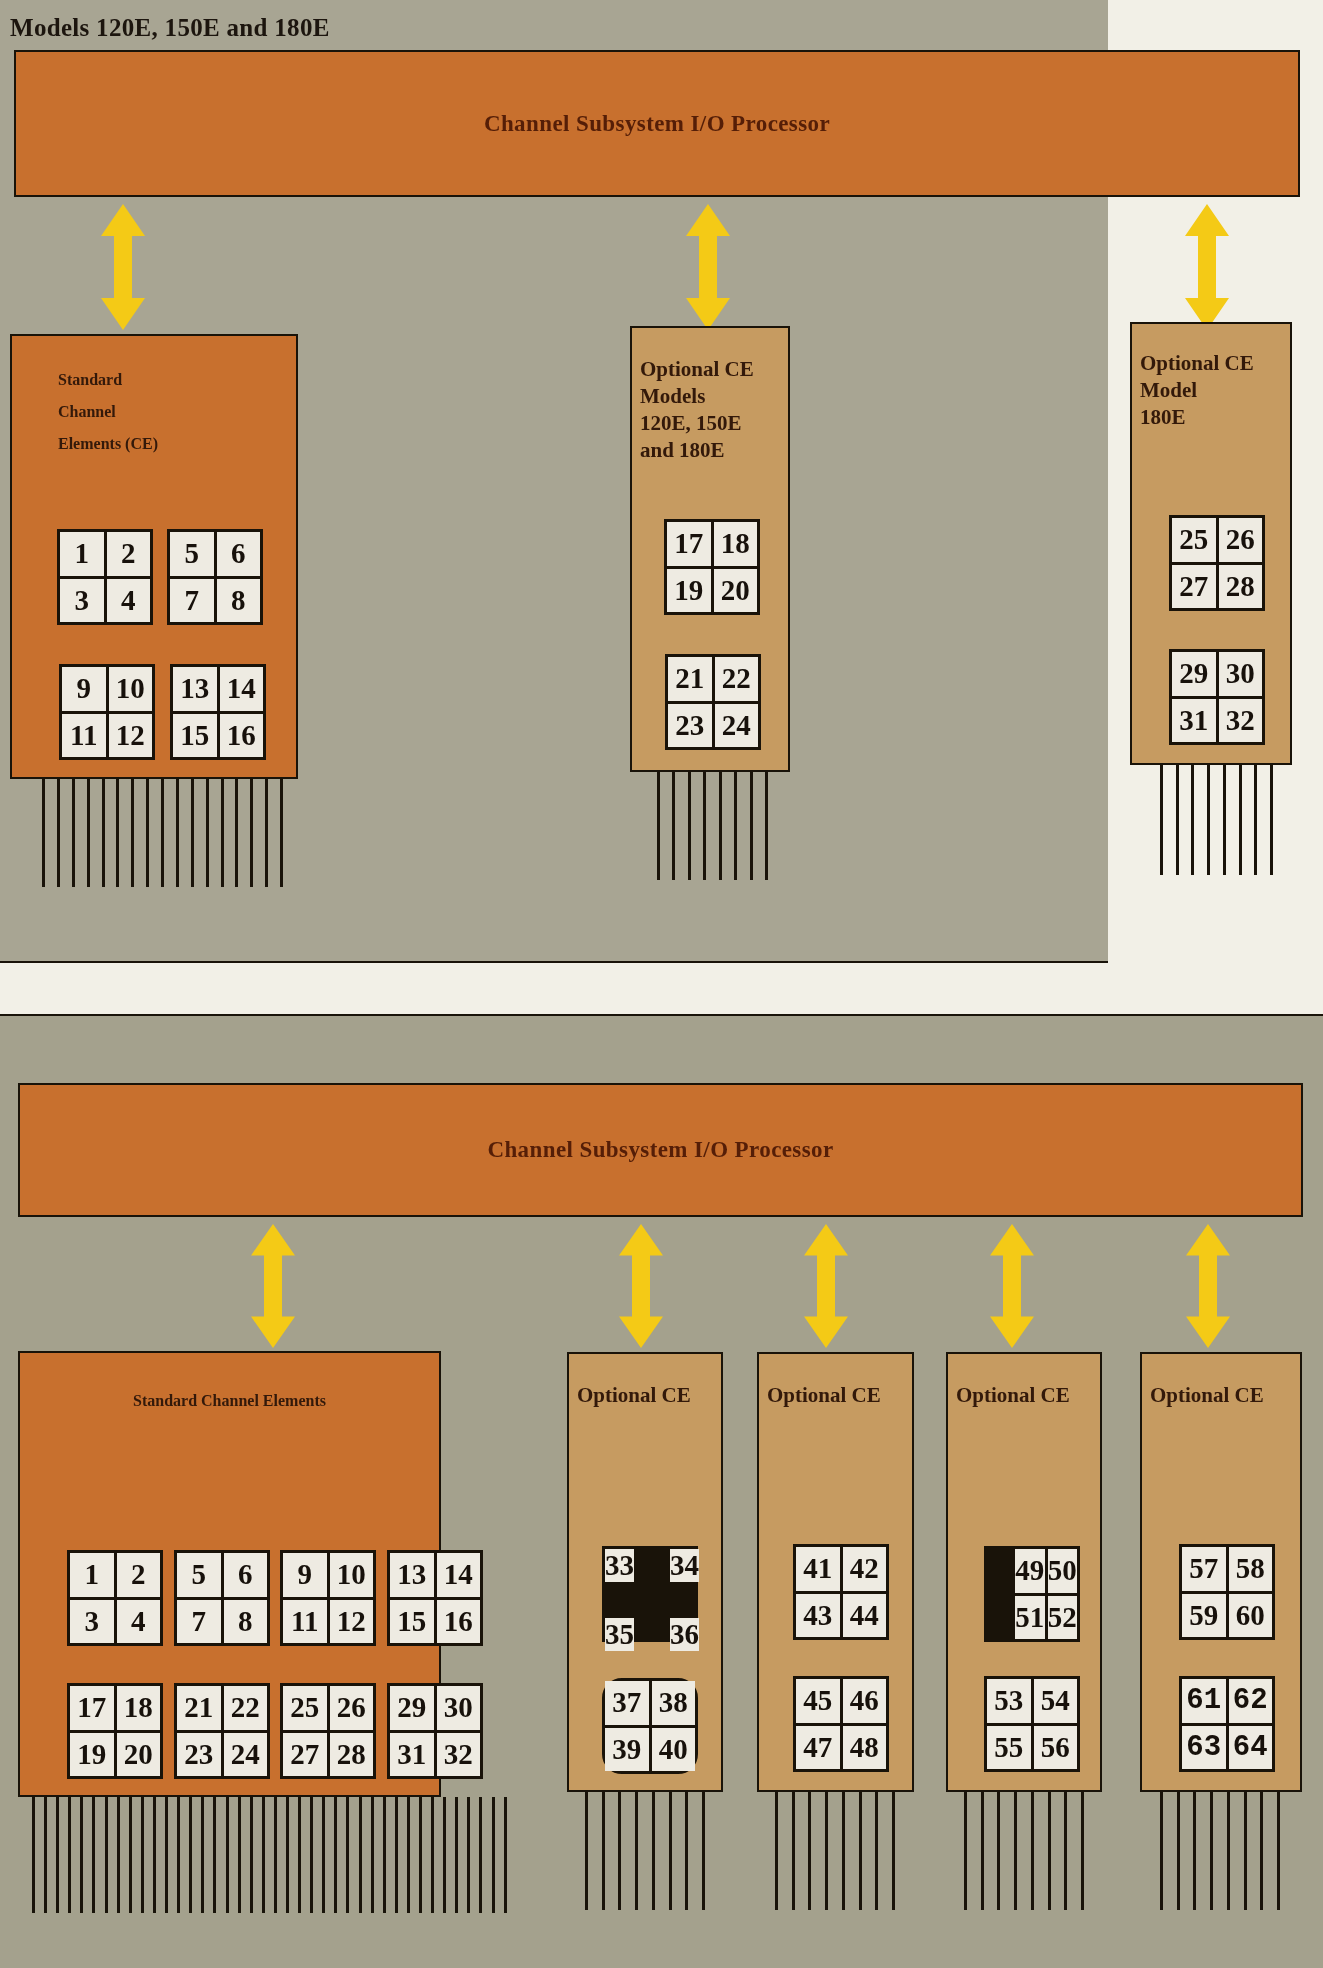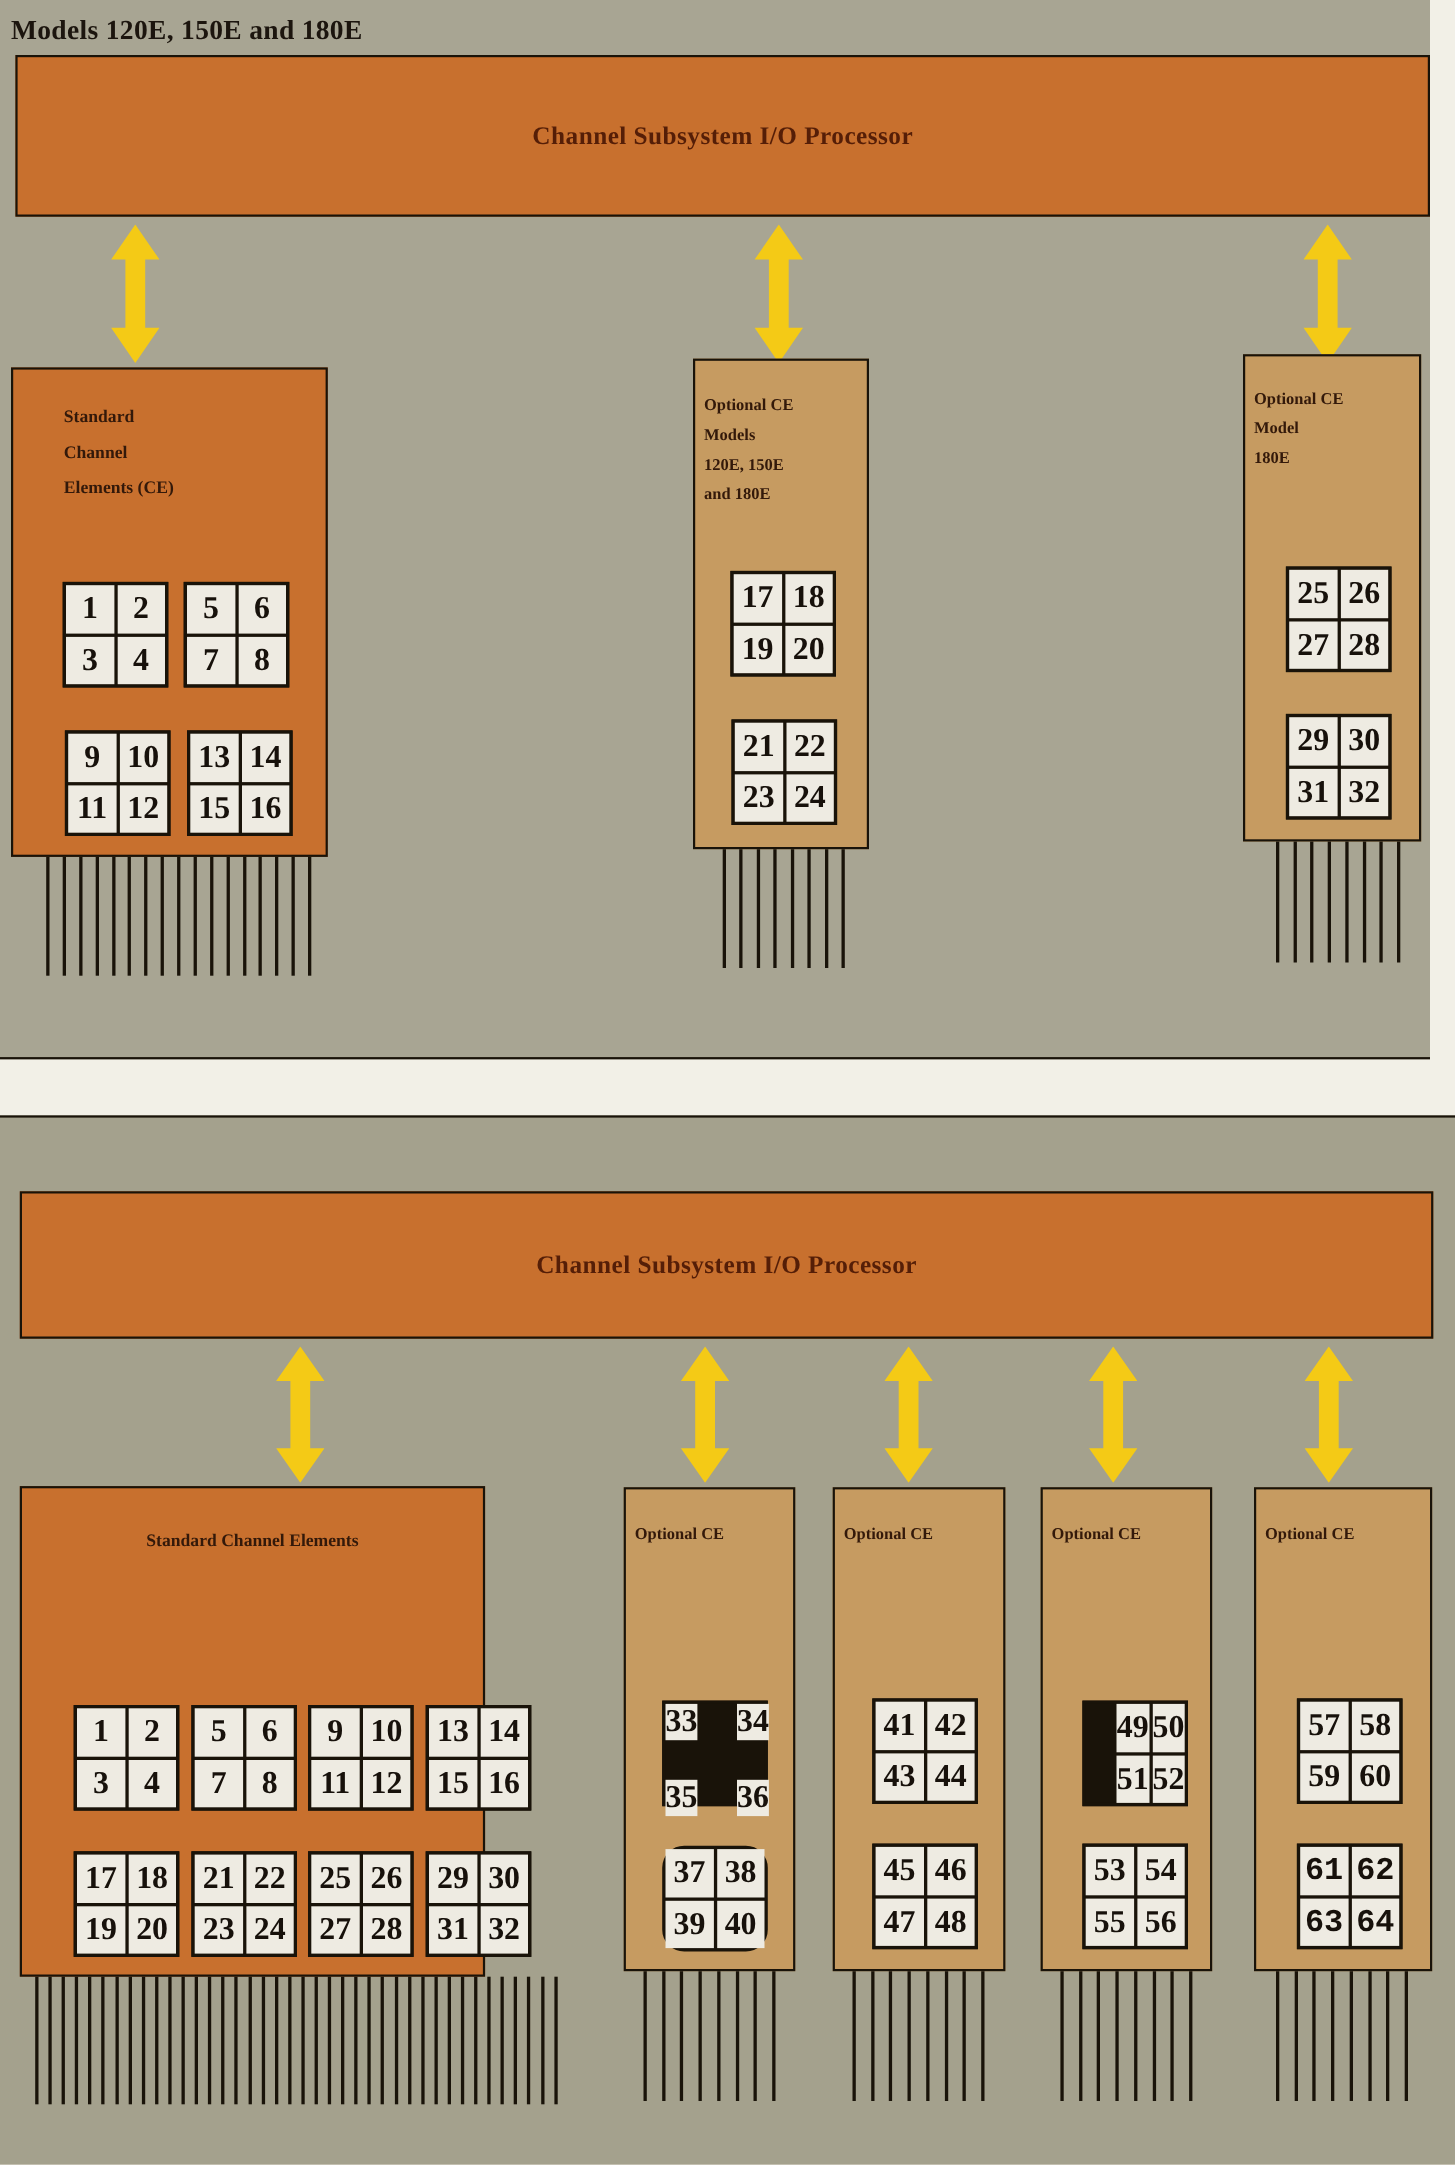--- a/index.html
+++ b/index.html
@@ -5,34 +5,34 @@
   :root{
     --background:#a8a593; --background_lower:#a4a18d; --orange:#c8702e; --tan:#c69b61;
     --yellow:#f4ca16; --cell:#eeebe2; --line:#191309; --bar_text:#551e07; --page:#f2f0e7;
     --title_text:#1c150e; --label_text:#33190a;
   }
   *{box-sizing:border-box; margin:0; padding:0;}
   html,body{width:1323px; height:1968px; overflow:hidden;}
   body{font-family:"Liberation Serif","DejaVu Serif",serif; background:var(--page);}
   .page{position:relative; width:1323px; height:1968px; background:var(--page);}
   .panel{position:absolute; left:0;}
-  .panel.top{top:0; width:1300px; height:963px; background:var(--background); border-bottom:2px solid var(--line);}
+  .panel.top{top:0; width:1108px; height:963px; background:var(--background); border-bottom:2px solid var(--line);}
   .panel.bottom{top:1014px; width:1323px; height:954px; background:var(--background_lower); border-top:2px solid var(--line);}
   .panel-title{position:absolute; font-size:25px; font-weight:bold; color:var(--title_text); letter-spacing:.3px;}
   .processor-bar{position:absolute; background:var(--orange); border:2px solid var(--line);
     display:flex; align-items:center; justify-content:center;}
   .processor-bar .bar-label{font-size:23px; font-weight:bold; color:var(--bar_text); letter-spacing:.4px;}
   .arrow{position:absolute; width:44px;}
   .arrow svg{display:block; width:100%; height:100%;}
   .ce-box{position:absolute; border:2px solid var(--line);}
   .ce-box.orange{background:var(--orange);}
   .ce-box.tan{background:var(--tan);}
   .box-label{position:absolute; color:var(--label_text); font-weight:bold;}
   .box-label.big{font-size:16px; line-height:32px;}
-  .box-label.small{font-size:15px; line-height:27px;}
+  .box-label.small{font-size:21px; line-height:27px;}
   .box-label.centered{width:100%; text-align:center;}
   .ce-grid{position:absolute; width:96px; height:96px; background:var(--line); border:3px solid var(--line);
     display:grid; grid-template-columns:1fr 1fr; grid-template-rows:1fr 1fr; gap:3px;}
   .ce-cell{background:var(--cell); display:flex; align-items:center; justify-content:center;
     font-size:29px; font-weight:bold; color:#17110b;}
   .comb{position:absolute; display:flex; justify-content:space-between;}
   .comb-line{width:3px; height:100%; background:var(--line);}
 </style>
 </head>
 <body>

